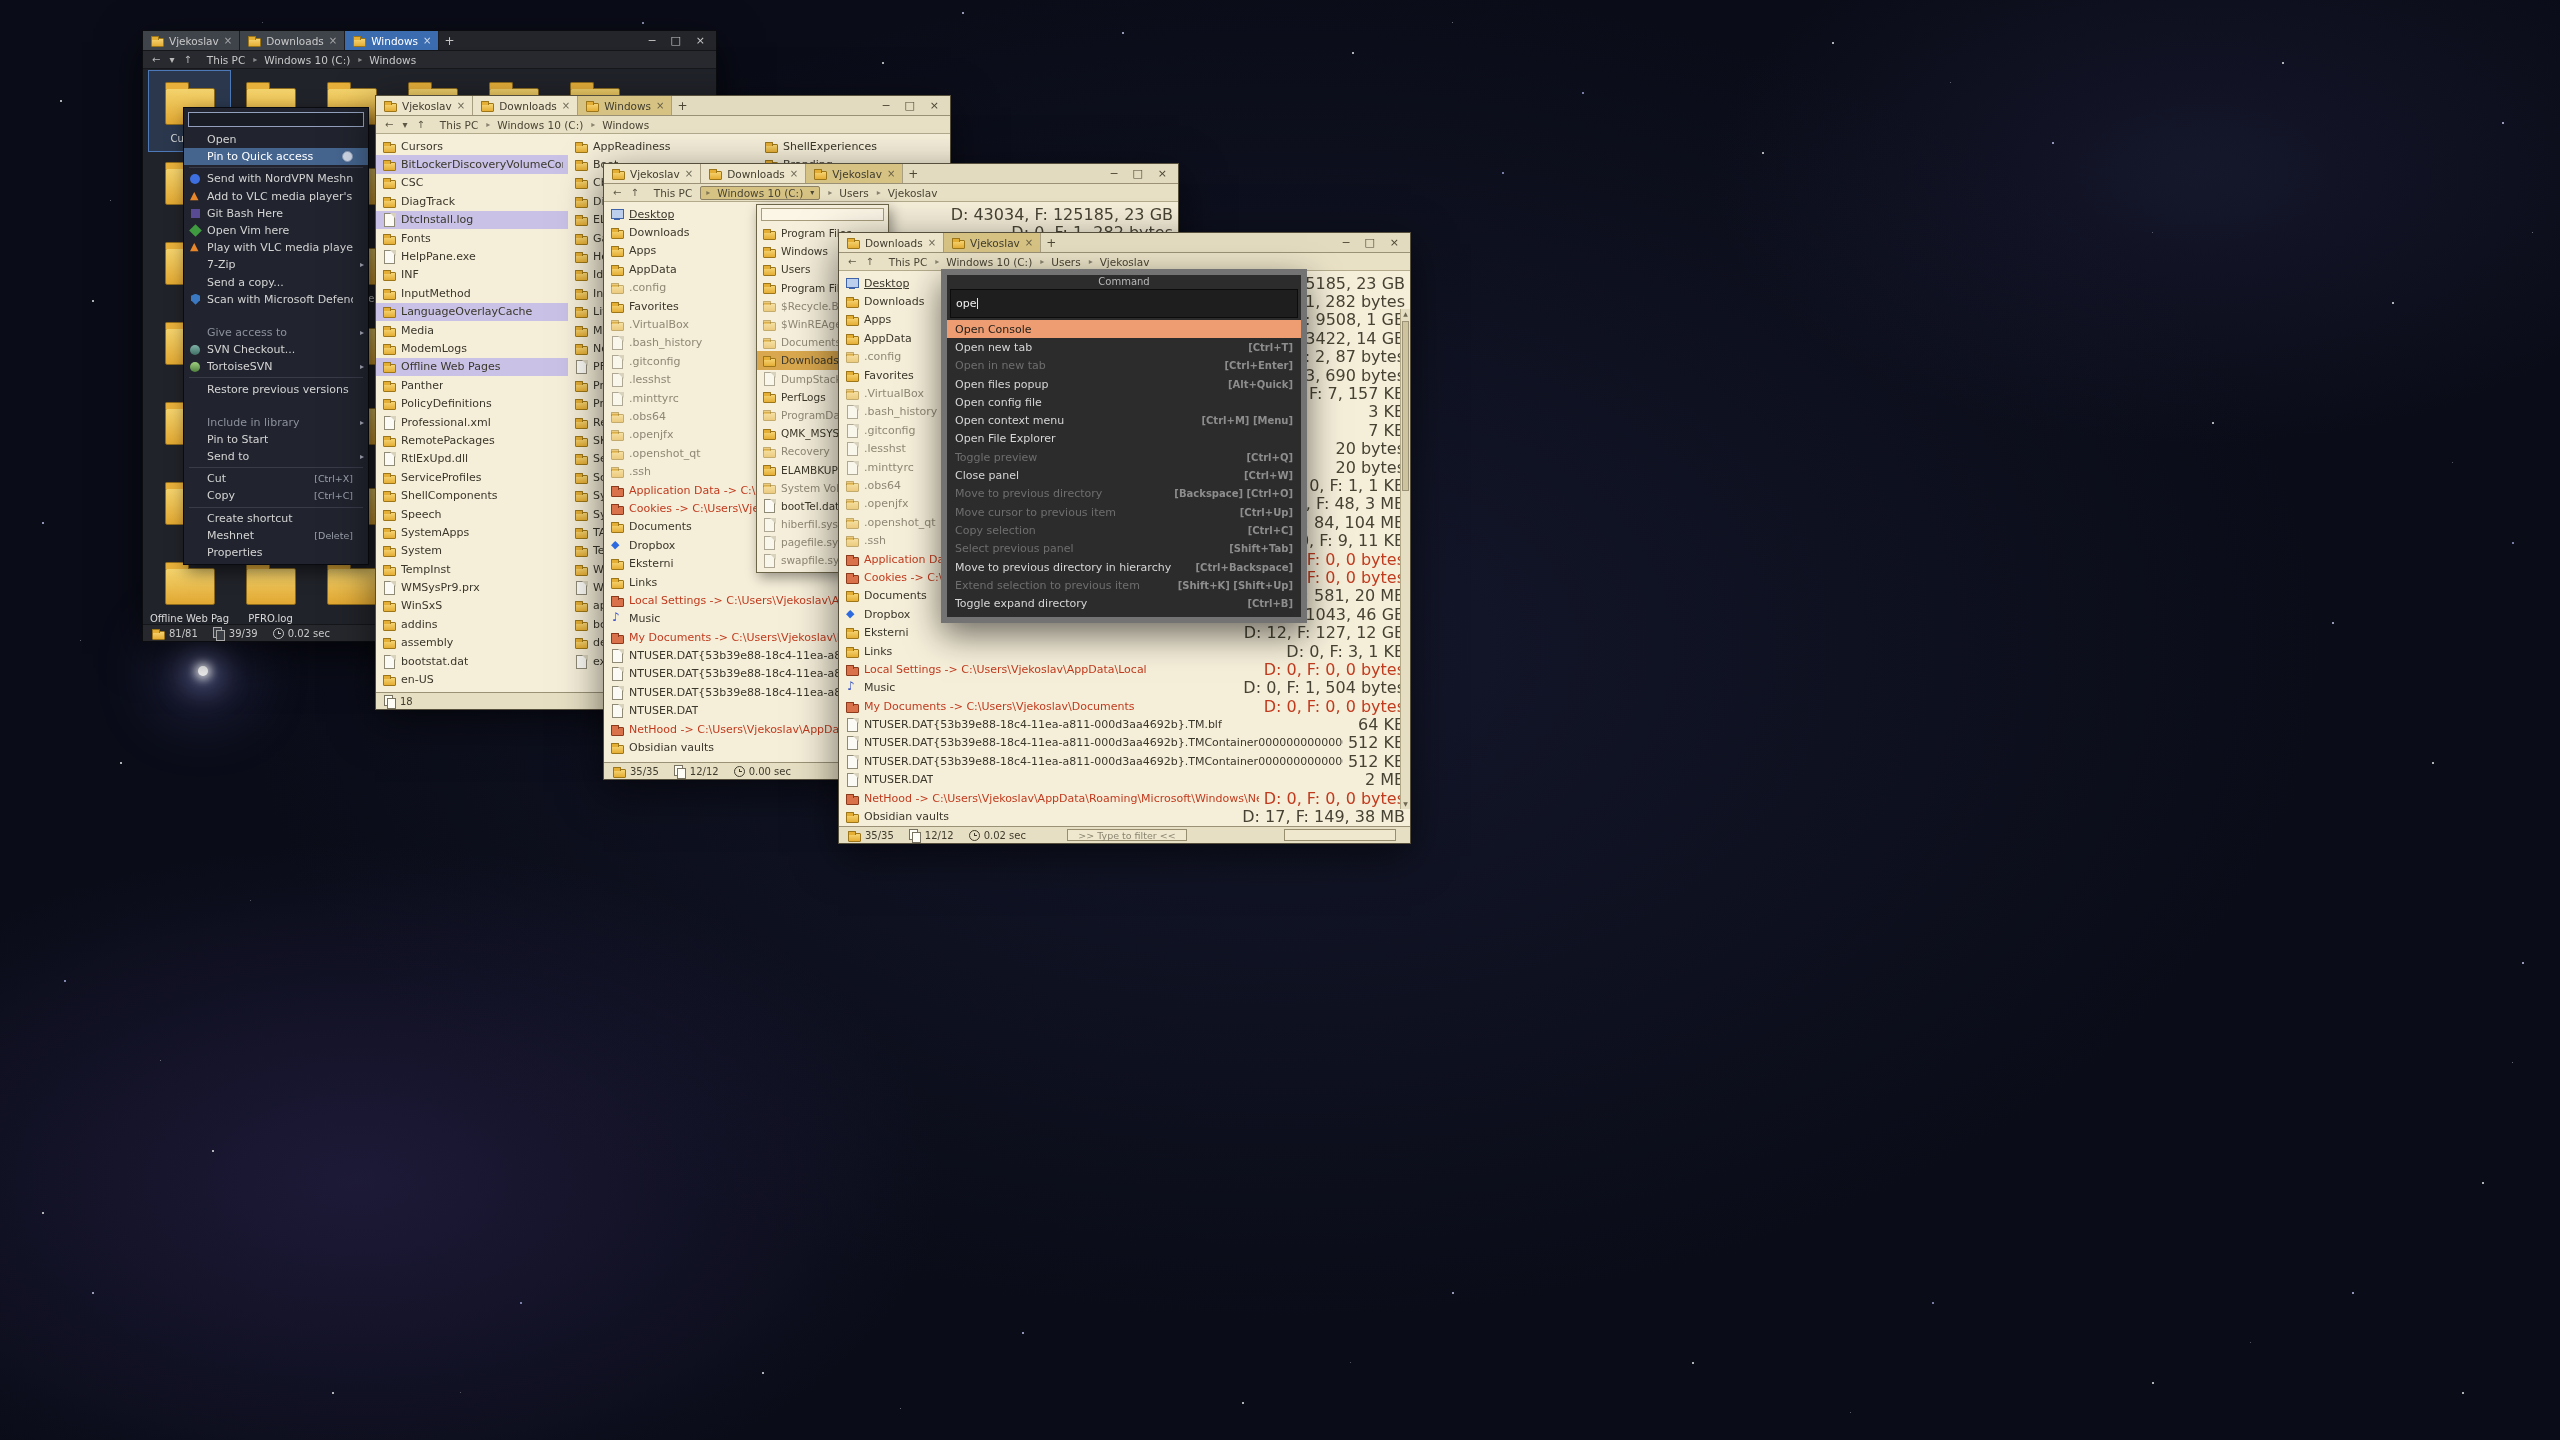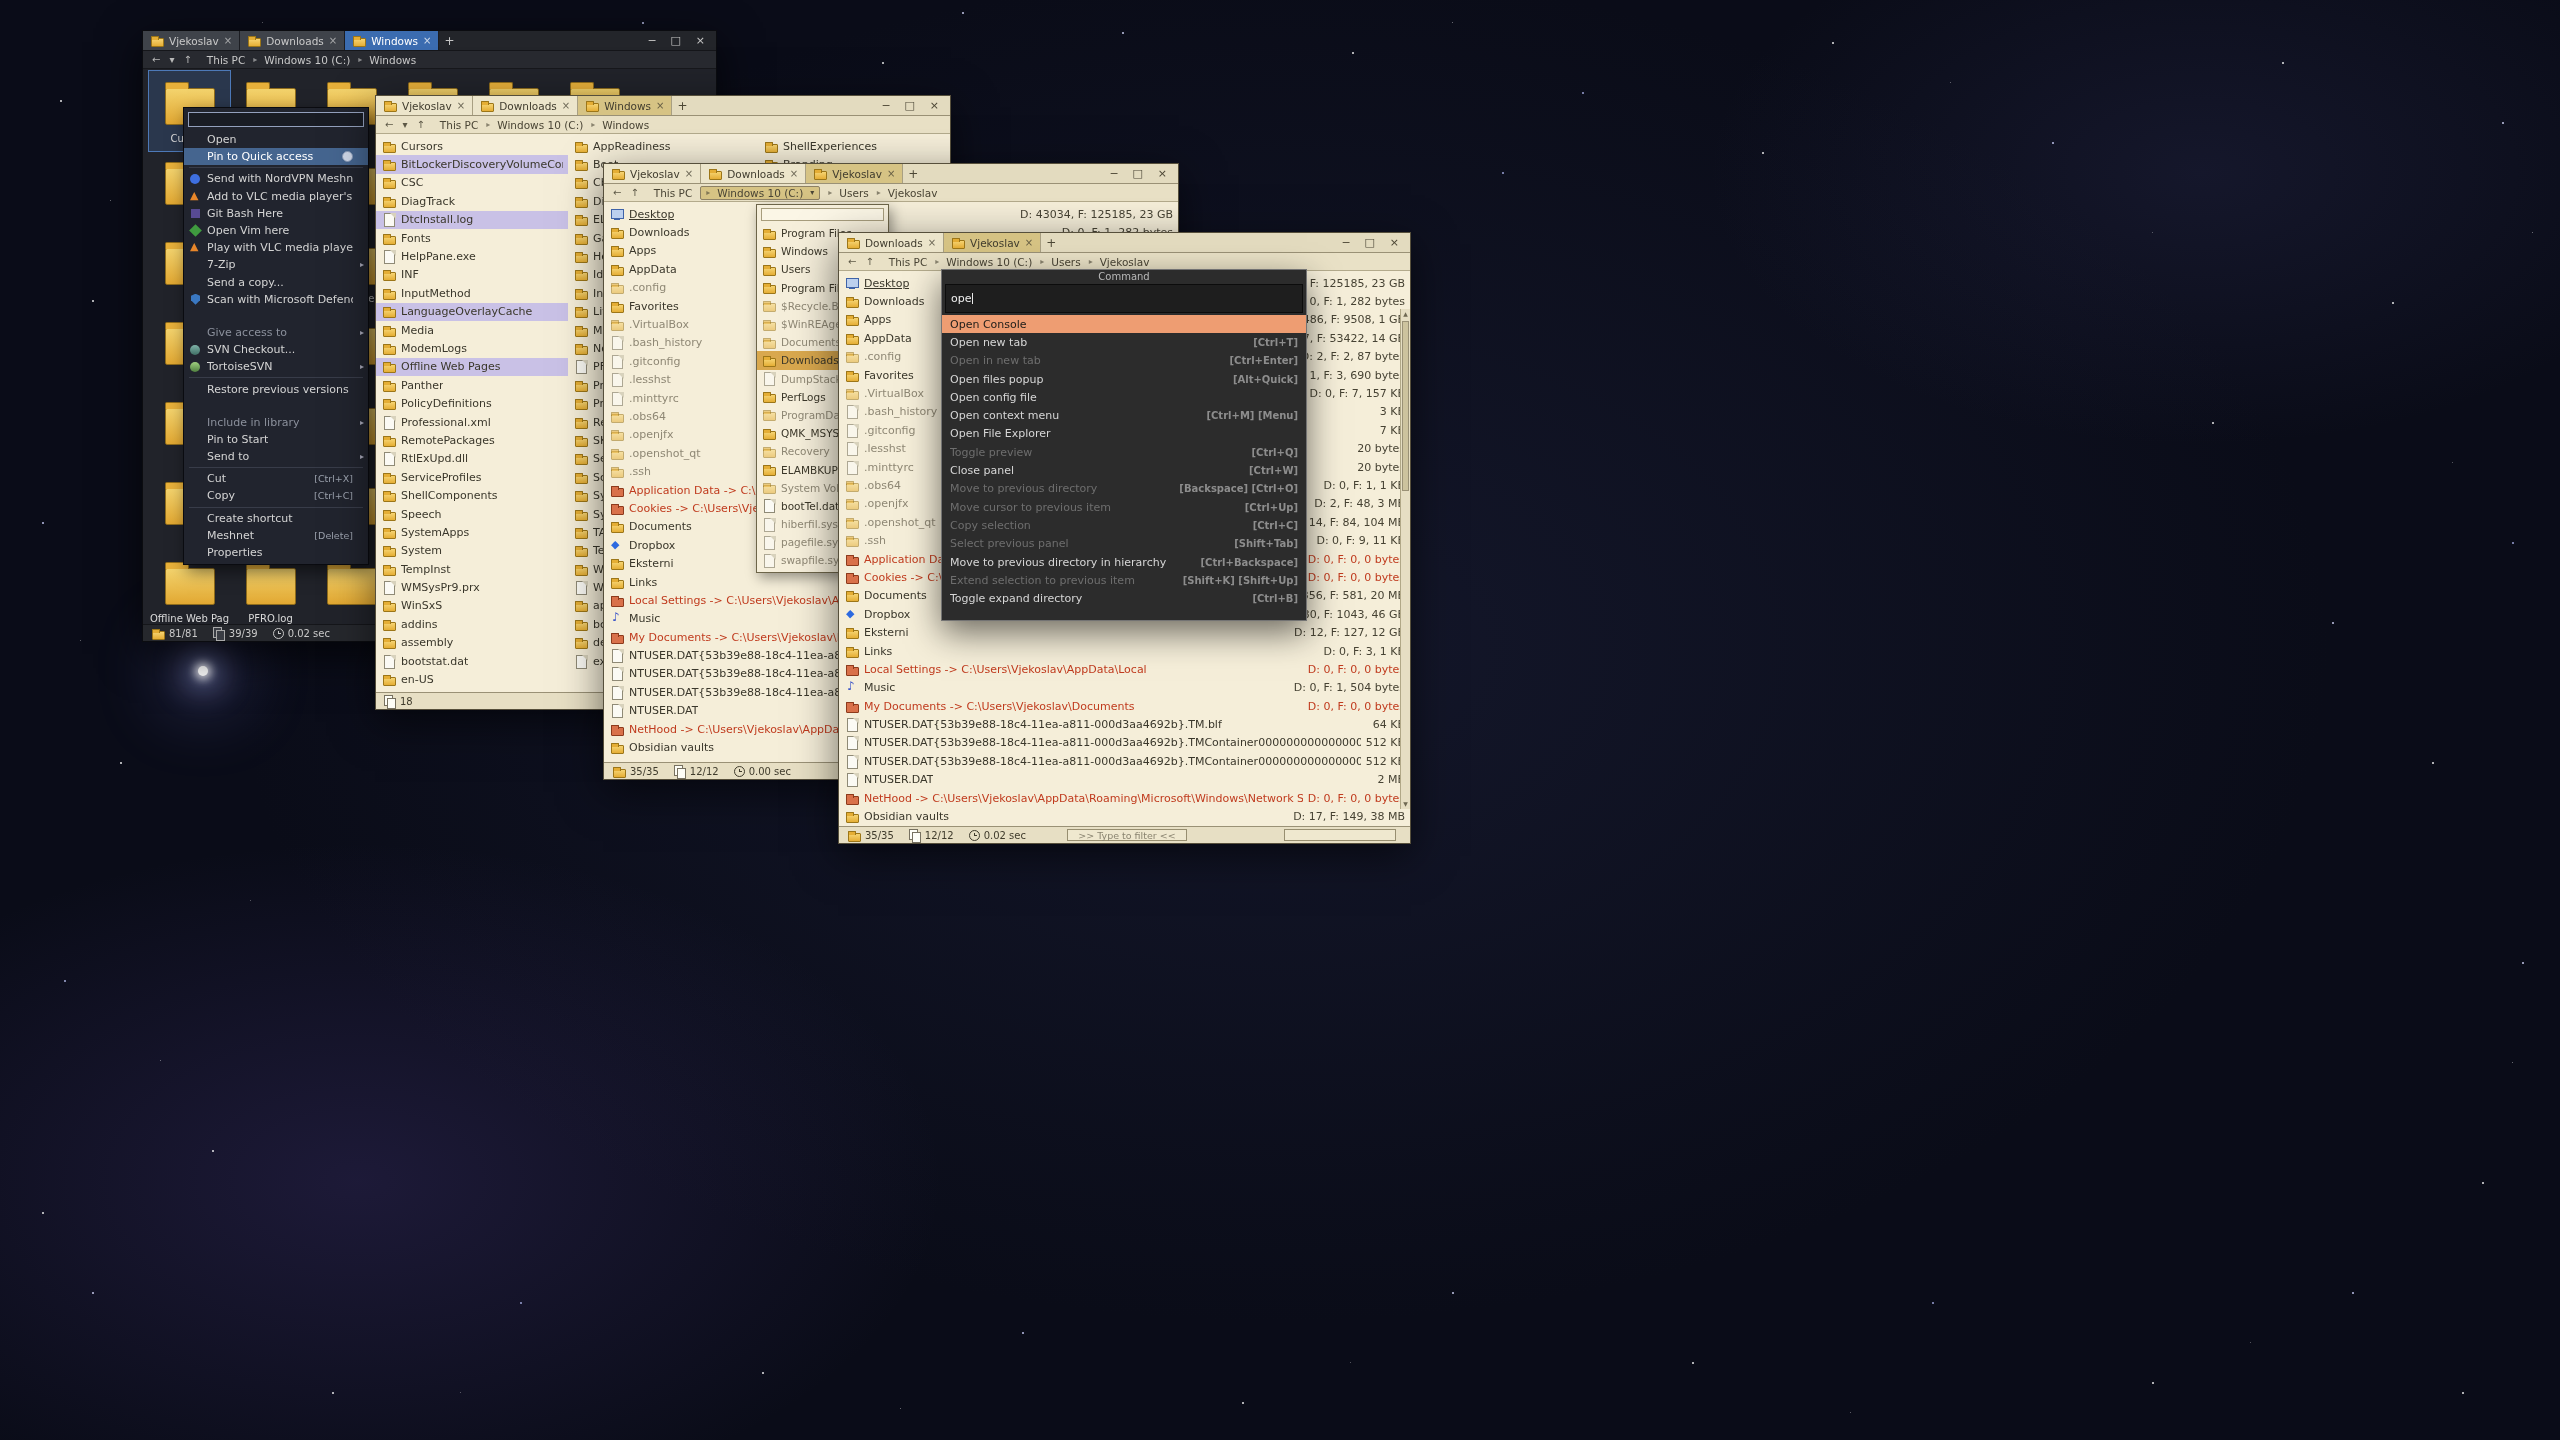--- a/index.html
+++ b/index.html
@@ -90,21 +90,21 @@
   .sic-pages::before{content:"";position:absolute;left:0;top:0;width:7px;height:9px;background:#fdfdf6;border:1px solid #777160;}
   .sic-pages::after{content:"";position:absolute;left:3px;top:3px;width:7px;height:9px;background:#fdfdf6;border:1px solid #777160;}
   .theme-dark .sic-pages::before,.theme-dark .sic-pages::after{background:#3a3d44;border-color:#aaa;}
   .sic-clock{position:relative;width:11px;height:11px;border:1px solid currentColor;border-radius:50%;display:inline-block;}
   .sic-clock::before{content:"";position:absolute;left:4px;top:2px;width:1px;height:3px;background:currentColor;}
   .sic-clock::after{content:"";position:absolute;left:4px;top:4px;width:3px;height:1px;background:currentColor;}
 
   
   .frow{height:18.4px;display:flex;align-items:center;gap:5px;padding:0 5px 0 6px;font-size:11px;color:#3a372b;}
   .fname{white-space:pre;overflow:hidden;flex:0 1 auto;}
-  .fsize{margin-left:auto;white-space:nowrap;font-size:11px;color:#474334;}
+  .fsize{margin-left:auto;white-space:nowrap;font-size:16px;color:#474334;}
   .frow.red .fname,.frow.red .fsize{color:#c03b1e;}
   .frow.dim .fname{color:#8f8875;}
   .frow.cur .fname{text-decoration:underline;}
   .frow.sel{background:#c9c1e6;}
   .listing{padding-top:3px;}
 
   
   .cols{display:flex;padding-top:3px;}
   .colA{width:192px;}
   .colB{width:190px;}
@@ -153,22 +153,22 @@
 
   
   .dd{position:absolute;left:152px;top:40px;width:133px;background:#f6efdb;border:1px solid #6d6549;
     box-shadow:3px 5px 12px rgba(0,0,0,.38);z-index:30;padding-bottom:2px;}
   .dd-filter{height:13px;margin:3px 4px;background:#fbf6e6;border:1px solid #a79d7d;}
   .ddrow{height:18.2px;display:flex;align-items:center;gap:5px;padding:0 5px;font-size:10.5px;color:#3c382a;white-space:pre;overflow:hidden;}
   .ddrow.ddhl{background:#d9a84e;}
   .ddrow.dim{color:#8f8875;}
 
   
-  .palette{position:absolute;left:102px;top:36px;width:366px;background:#2c2c2c;border:1px solid #737373;
-    box-shadow:0 12px 32px rgba(0,0,0,.55);z-index:40;padding-bottom:12px;}
+  .palette{position:absolute;left:102px;top:36px;width:366px;background:#2c2c2c;border:6px solid #737373;
+    box-shadow:0 12px 32px rgba(0,0,0,.55);z-index:40;padding-bottom:4px;}
   .pal-title{height:14px;line-height:14px;text-align:center;font-size:10px;color:#b8b8b8;}
   .pal-input{height:29px;margin:0 3px 2px;background:#1e1e1e;border:1px solid #0c0c0c;color:#efefef;font-size:11px;display:flex;align-items:center;padding:0 5px;}
   .caret{width:1px;height:11px;background:#e8e8e8;margin-left:1px;}
   .prow{height:18.3px;display:flex;align-items:center;padding:0 8px;font-size:11px;color:#d6d6d6;}
   .prow.pdim{color:#6e6e6e;}
   .prow.phl{background:#ee9d72;color:#23201b;}
   .plabel{white-space:nowrap;overflow:hidden;}
   .pshort{margin-left:auto;font-size:10px;color:#8d8d8d;white-space:nowrap;font-weight:bold;}
   .prow.phl .pshort{color:#5d4a3a;}
 

